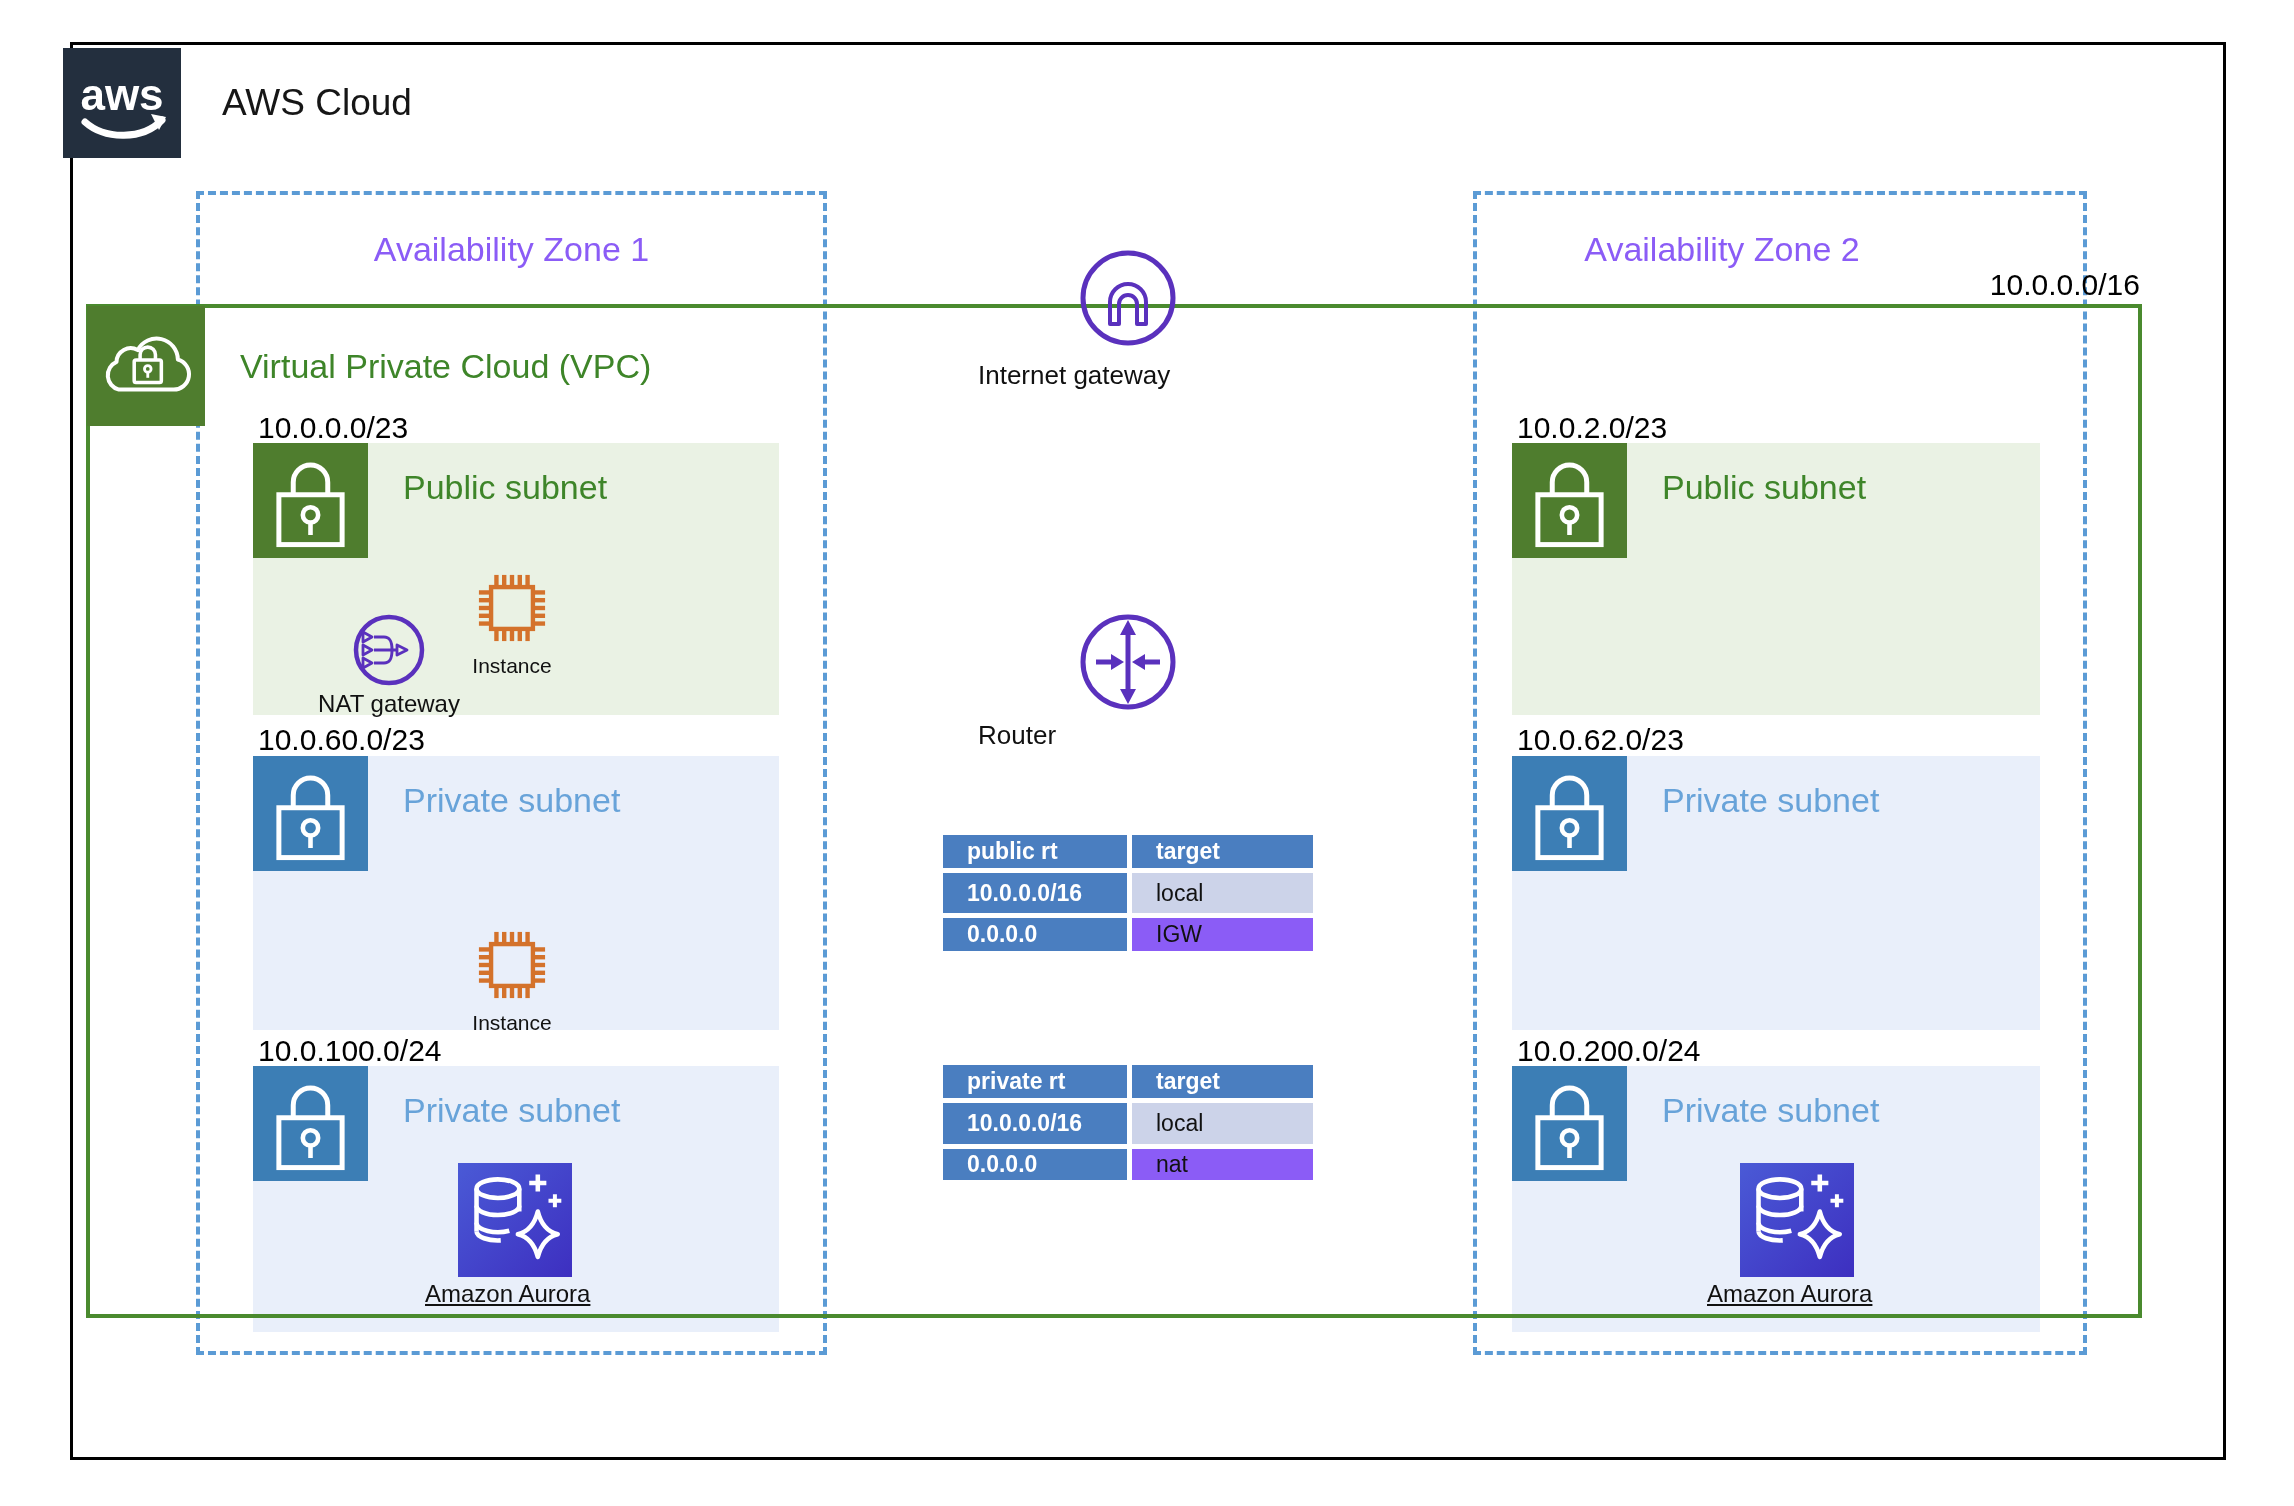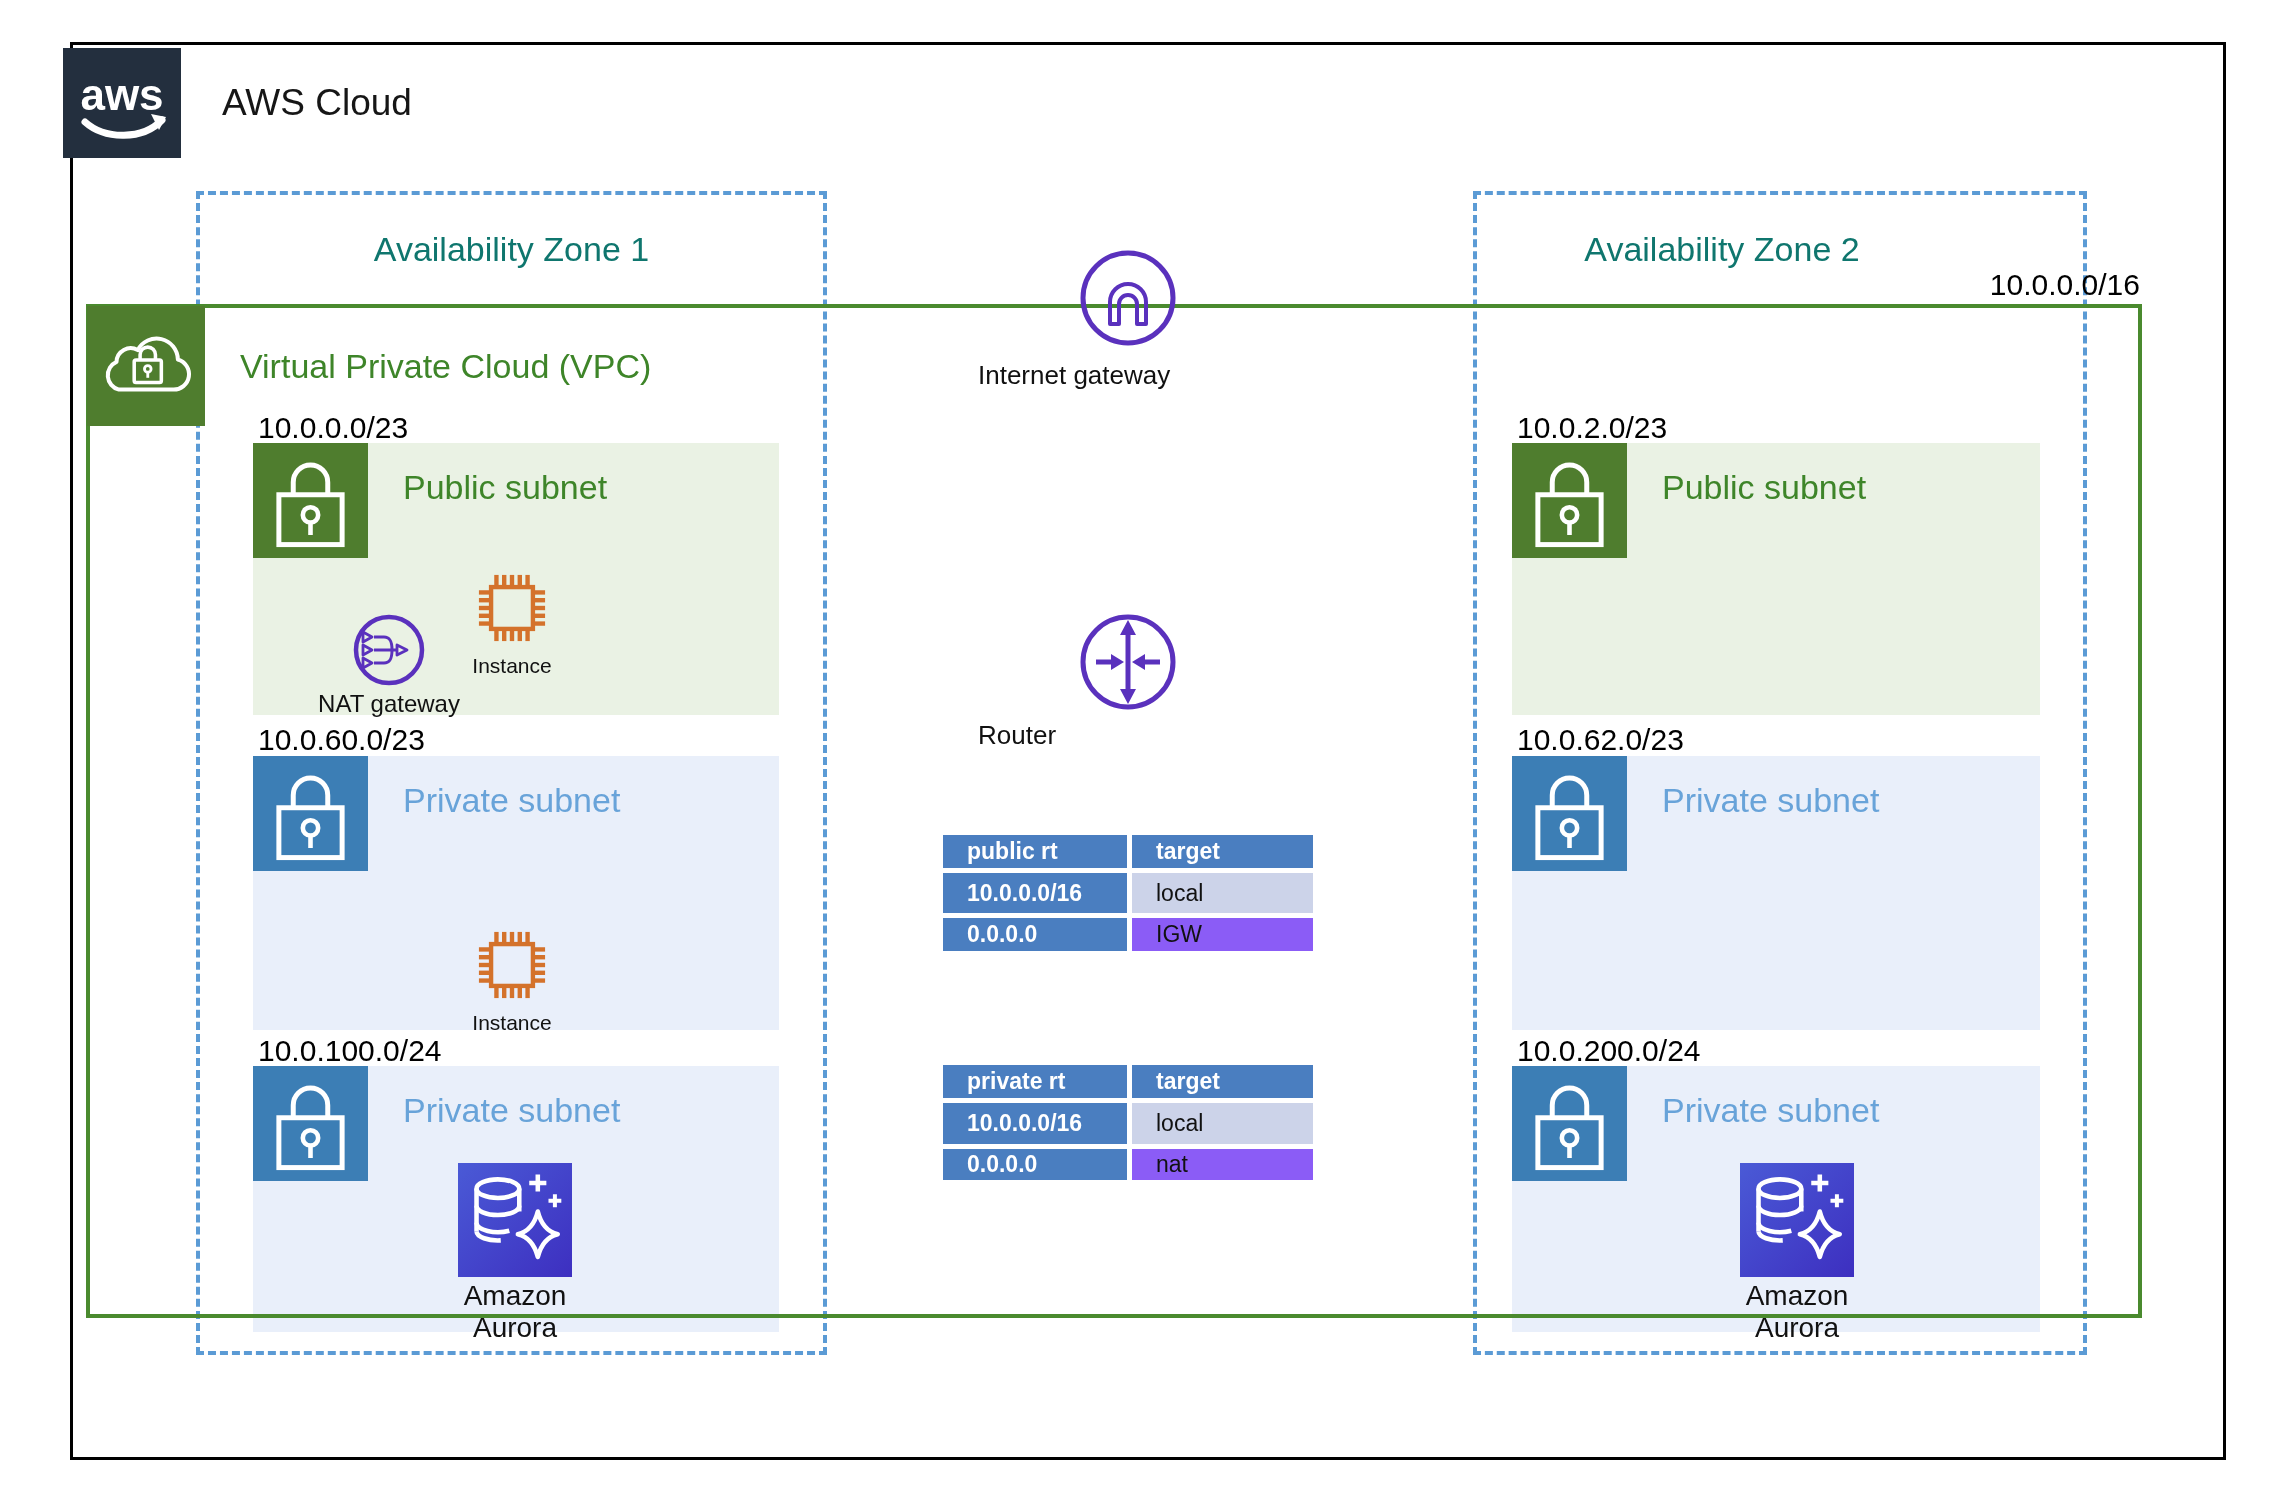--- a/index.html
+++ b/index.html
@@ -7,37 +7,37 @@
           font-family:"Liberation Sans",sans-serif;}
   .abs{position:absolute;}
   
   .outer-frame{left:70px;top:42px;width:2156px;height:1418px;border:3px solid #000;box-sizing:border-box;}
   .az-frame{border:4px dashed #5b9bd5;box-sizing:border-box;}
   .vpc-frame{left:86px;top:304px;width:2056px;height:1014px;border:4px solid #4a8a2e;box-sizing:border-box;}
   
   .logo-box{left:63px;top:48px;width:118px;height:110px;background:#232f3e;}
   .app-title{left:222px;top:82px;font-size:37px;color:#161616;}
   
-  .az-label{font-size:34px;color:#0f766e;text-align:center;}
+  .az-label{font-size:34px;color:#8b5cf6;text-align:center;}
   .vpc-label{left:240px;top:347px;font-size:34px;color:#3e8529;}
   .vpc-cidr{left:1940px;top:268px;width:200px;font-size:30px;color:#000;text-align:right;}
   
   .cidr{font-size:30px;color:#000;}
   .subnet-bg{box-sizing:border-box;}
   .bg-public{background:#eaf2e4;}
   .bg-private{background:#e9effa;}
   .lock-sq{width:115px;height:115px;}
   .lock-public{background:#4f7d2e;}
   .lock-private{background:#3c7eb5;}
   .subnet-title{font-size:34px;}
   .title-public{color:#3e8529;}
   .title-private{color:#68a3d9;}
   .res-label{font-size:21px;color:#111;text-align:center;}
   .res-label-sm{font-size:24px;color:#111;text-align:center;}
-  .res-label-lg{font-size:28px;color:#111;text-align:center;}
+  .res-label-lg{font-size:24px;color:#111;text-decoration:underline;}
   .mid-label{font-size:26px;color:#111;}
   
   .aurora{width:114px;height:114px;background:linear-gradient(135deg,#4a5ad6 0%,#3d2fc0 100%);}
   
   .rt{position:absolute;display:grid;grid-template-columns:184px 181px;gap:5px;background:#fff;}
   .rt .cell{display:flex;align-items:center;padding-left:24px;font-size:23px;box-sizing:border-box;}
   .rt .blue{background:#4a7ec0;color:#fff;font-weight:700;}
   .rt .l1{background:#ccd3e9;color:#111;}
   .rt .l2{background:#8b5cf6;color:#111;}
   svg{display:block;}

